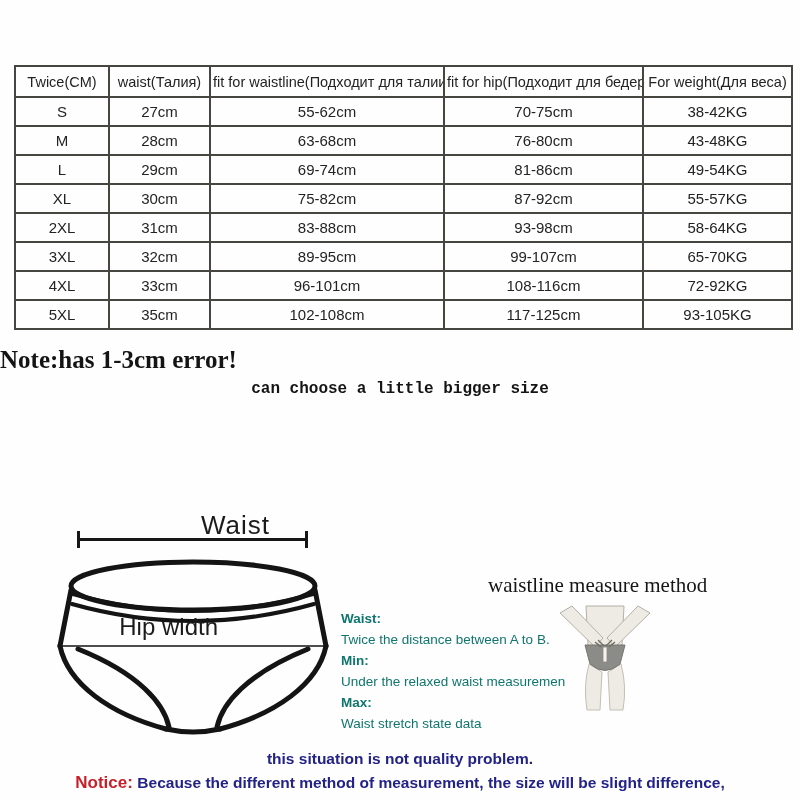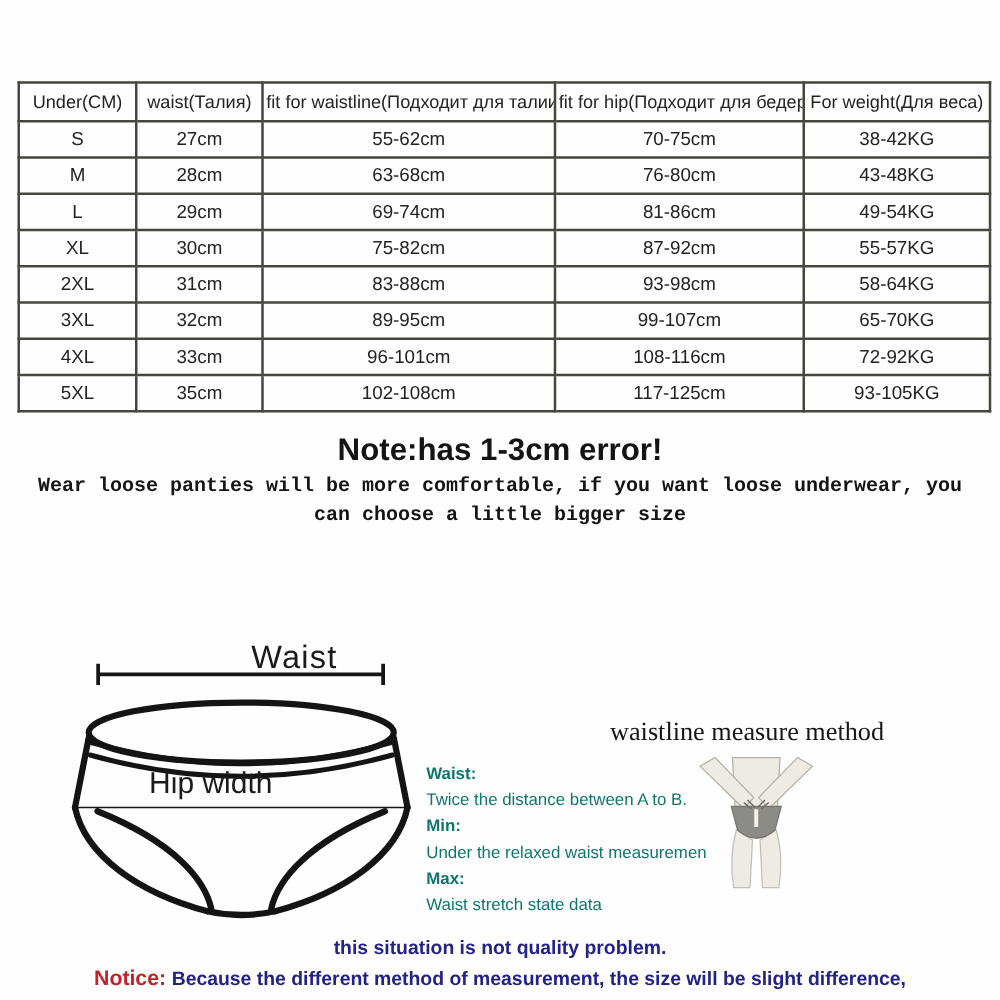--- a/index.html
+++ b/index.html
@@ -18,22 +18,22 @@
   table.size-chart th, table.size-chart td {
     border:2px solid #47453f; text-align:center; vertical-align:middle;
     font-weight:normal; color:#232323; font-size:15px;
     height:29px; padding:0 2px; overflow:hidden; white-space:nowrap;
   }
   table.size-chart th { height:31px; font-size:14.5px; }
 
   
   .note-heading {
     position:absolute; left:0; top:346px; width:800px;
-    display:flex; justify-content:center; gap:54px;
-    font-family:Liberation Sans, sans-serif;
+    display:flex; gap:54px;
+    font-family:Liberation Serif, serif;
     font-weight:bold; font-size:25px; color:#141414;
   }
   .note-body {
     position:absolute; left:0; top:378px; width:800px; text-align:center;
     font-family:"Liberation Mono","DejaVu Sans Mono",monospace;
     font-weight:bold; font-size:16px; line-height:23px; color:#141414;
   }
 
   
   .waist-label {
@@ -78,21 +78,21 @@
   <table class="size-chart">
     <colgroup>
       <col style="width:94px">
         <col style="width:101px">
         <col style="width:234px">
         <col style="width:199px">
         <col style="width:149px">
     </colgroup>
     <thead>
       <tr>
-        <th>Under(CM)</th>
+        <th>Twice(CM)</th>
         <th>waist(Талия)</th>
         <th>fit for waistline(Подходит для талии)</th>
         <th>fit for hip(Подходит для бедер)</th>
         <th>For weight(Для веса)</th>
       </tr>
     </thead>
     <tbody>
       <tr>
         <td>S</td>
         <td>27cm</td>
@@ -149,21 +149,20 @@
         <td>117-125cm</td>
         <td>93-105KG</td>
       </tr>
     </tbody>
   </table>
 
   <div class="note-heading">
     <span>Note:has 1-3cm error!</span>
   </div>
   <div class="note-body">
-    <div>Wear loose panties will be more comfortable, if you want loose underwear, you</div>
     <div>can choose a little bigger size</div>
   </div>
 
   <div class="waist-label">Waist</div>
   <div class="measure-line"></div>
   <div class="measure-tick-l"></div>
   <div class="measure-tick-r"></div>
 
   <svg class="panties-svg" width="290" height="190" viewBox="0 0 290 190">
     <g fill="none" stroke="#141414" stroke-linecap="round">

